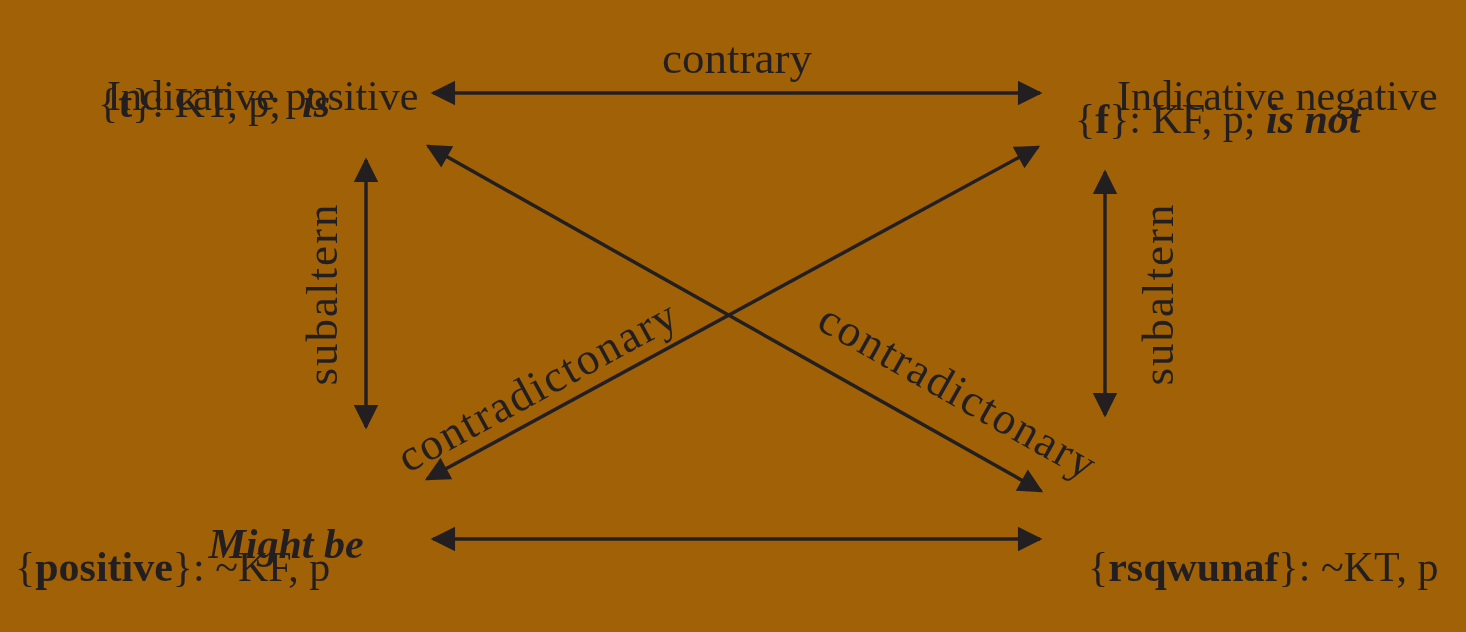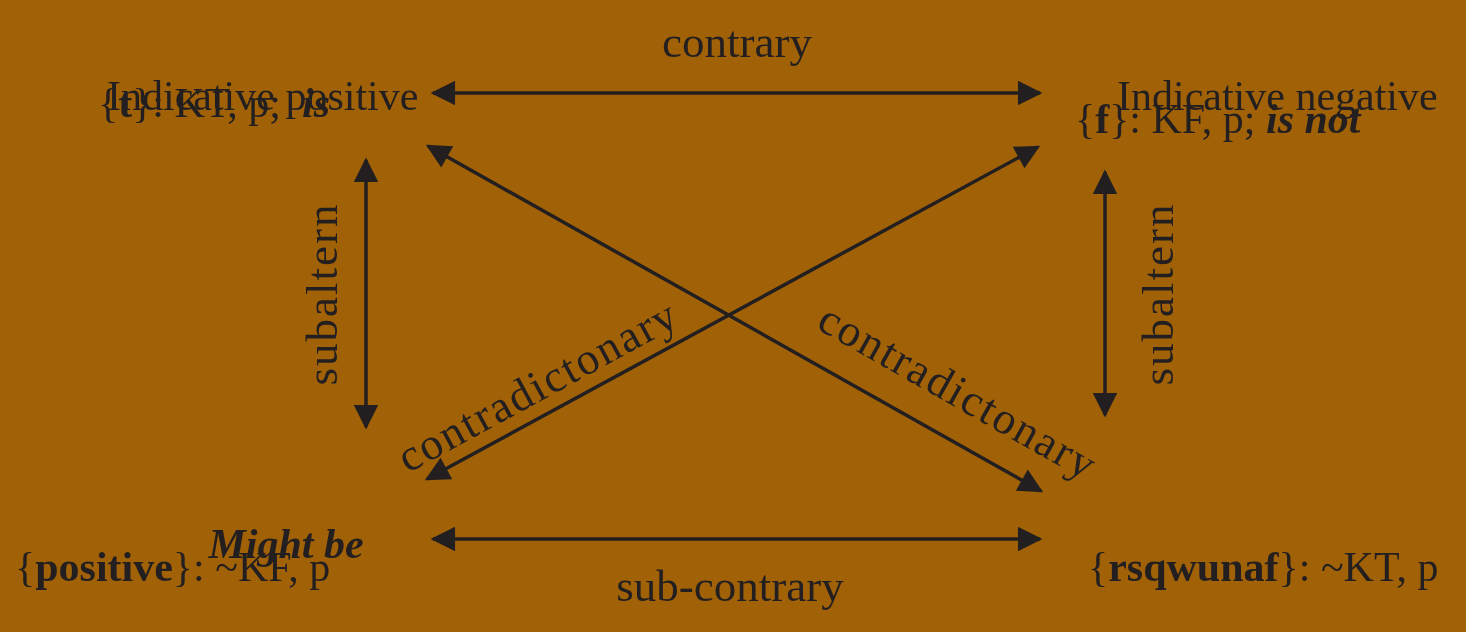--- a/index.html
+++ b/index.html
@@ -83,20 +83,19 @@
   </div>
   <div class="node-line" style="left:1075px; top:96px;"><span>{</span><span class="b">f</span><span>}: KF, p; </span><span class="bi">is not</span></div>
 
   <div class="node-line center bi" style="left:100px; top:474px; width:330px;text-align:center;">
     <span>Might be</span>
   </div>
   <div class="node-line" style="left:15px; top:544px;"><span>{</span><span class="b">positive</span><span>}: ~KF, p</span></div>
 
   <div class="node-line" style="left:1088px; top:544px;text-align:center;"><span>{</span><span class="b">rsqwunaf</span><span>}: ~KT, p</span></div>
 
-  <div class="label" style="left:737px; top:42px;">contrary</div>
-  <div class="label" style="left:730px; top:586px;">sub-contrary</div>
+  <div class="label" style="left:737px; top:58px;">contrary</div>
   <div class="label vert" style="left:322px; top:294px;">subaltern</div>
   <div class="label vert" style="left:1158px; top:294px;">subaltern</div>
   <div class="label diag-rise" style="left:538px; top:386px;">contradictonary</div>
   <div class="label diag-fall" style="left:958px; top:392px;">contradictonary</div>
 
 </div>
 
 </body></html>

